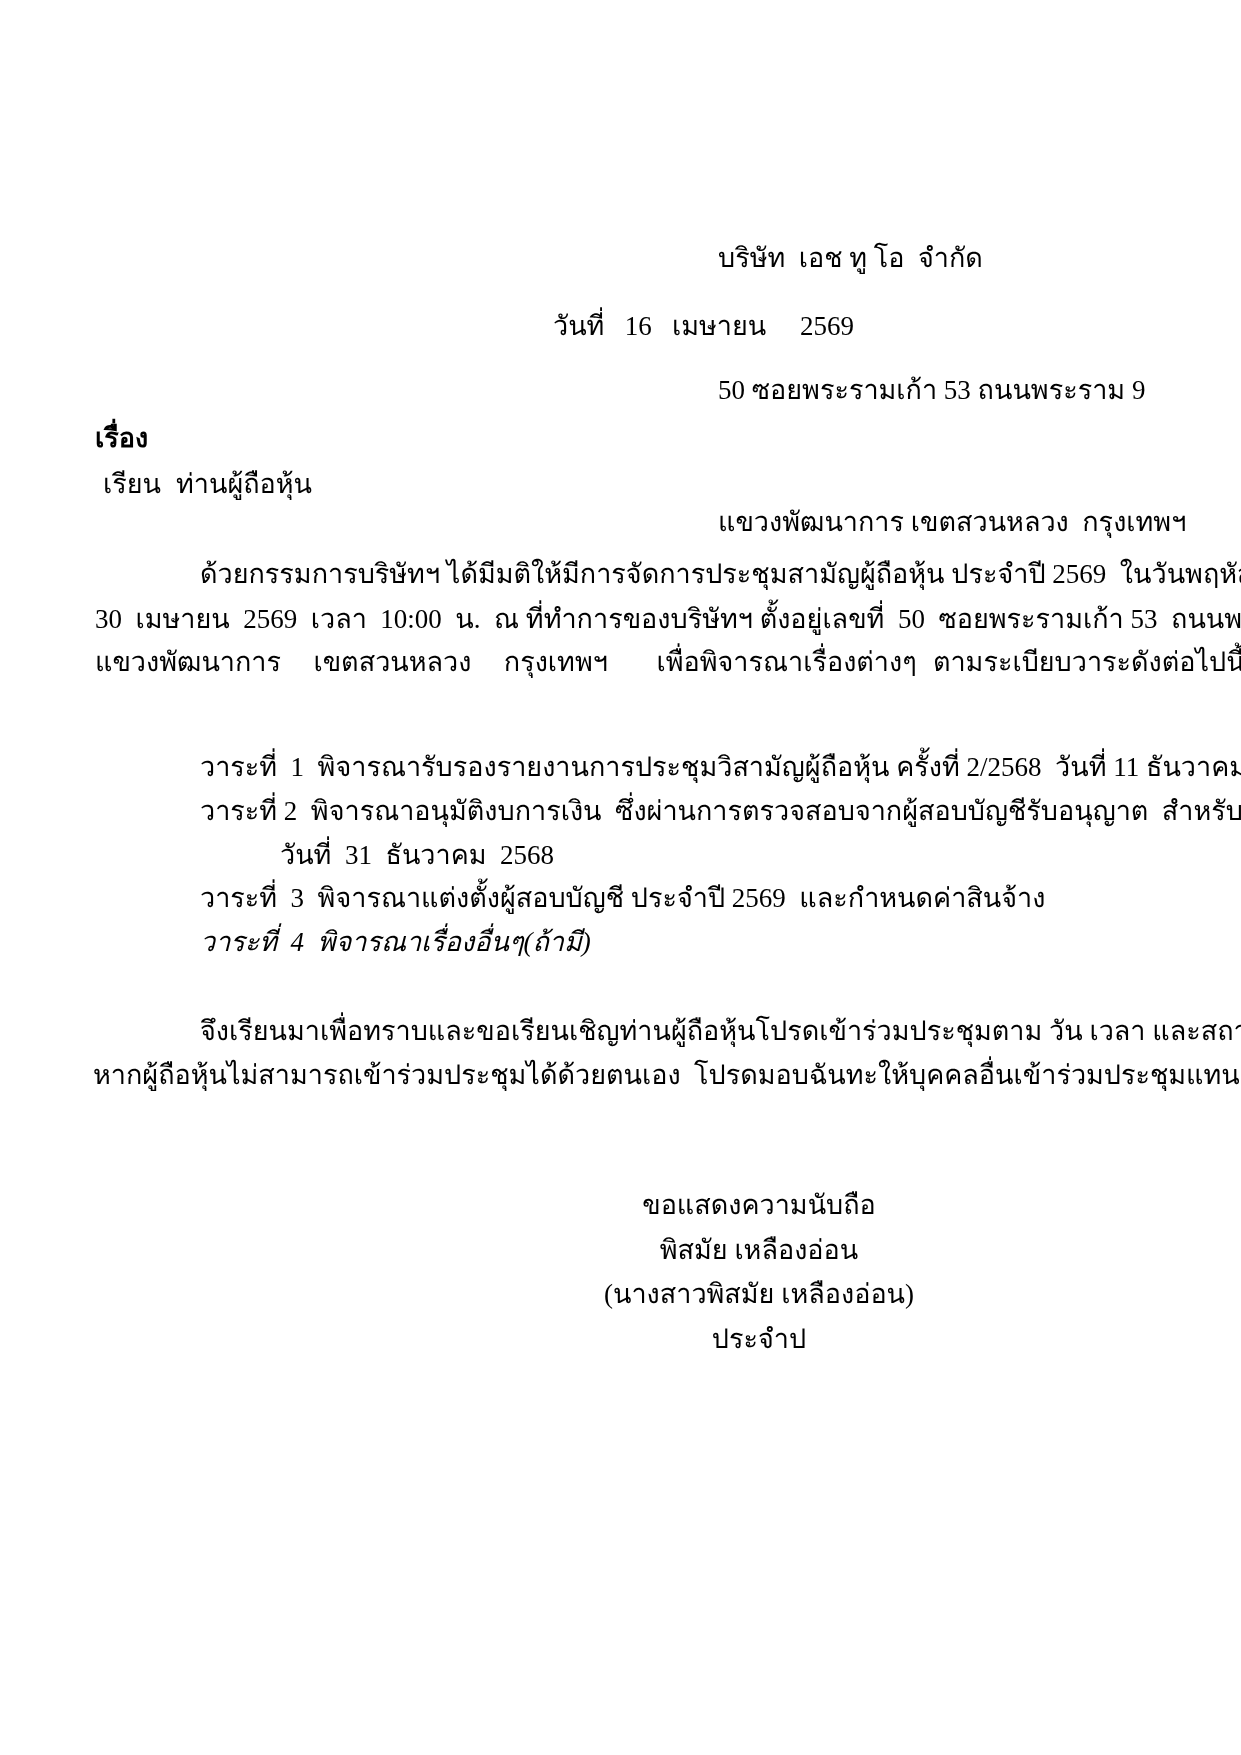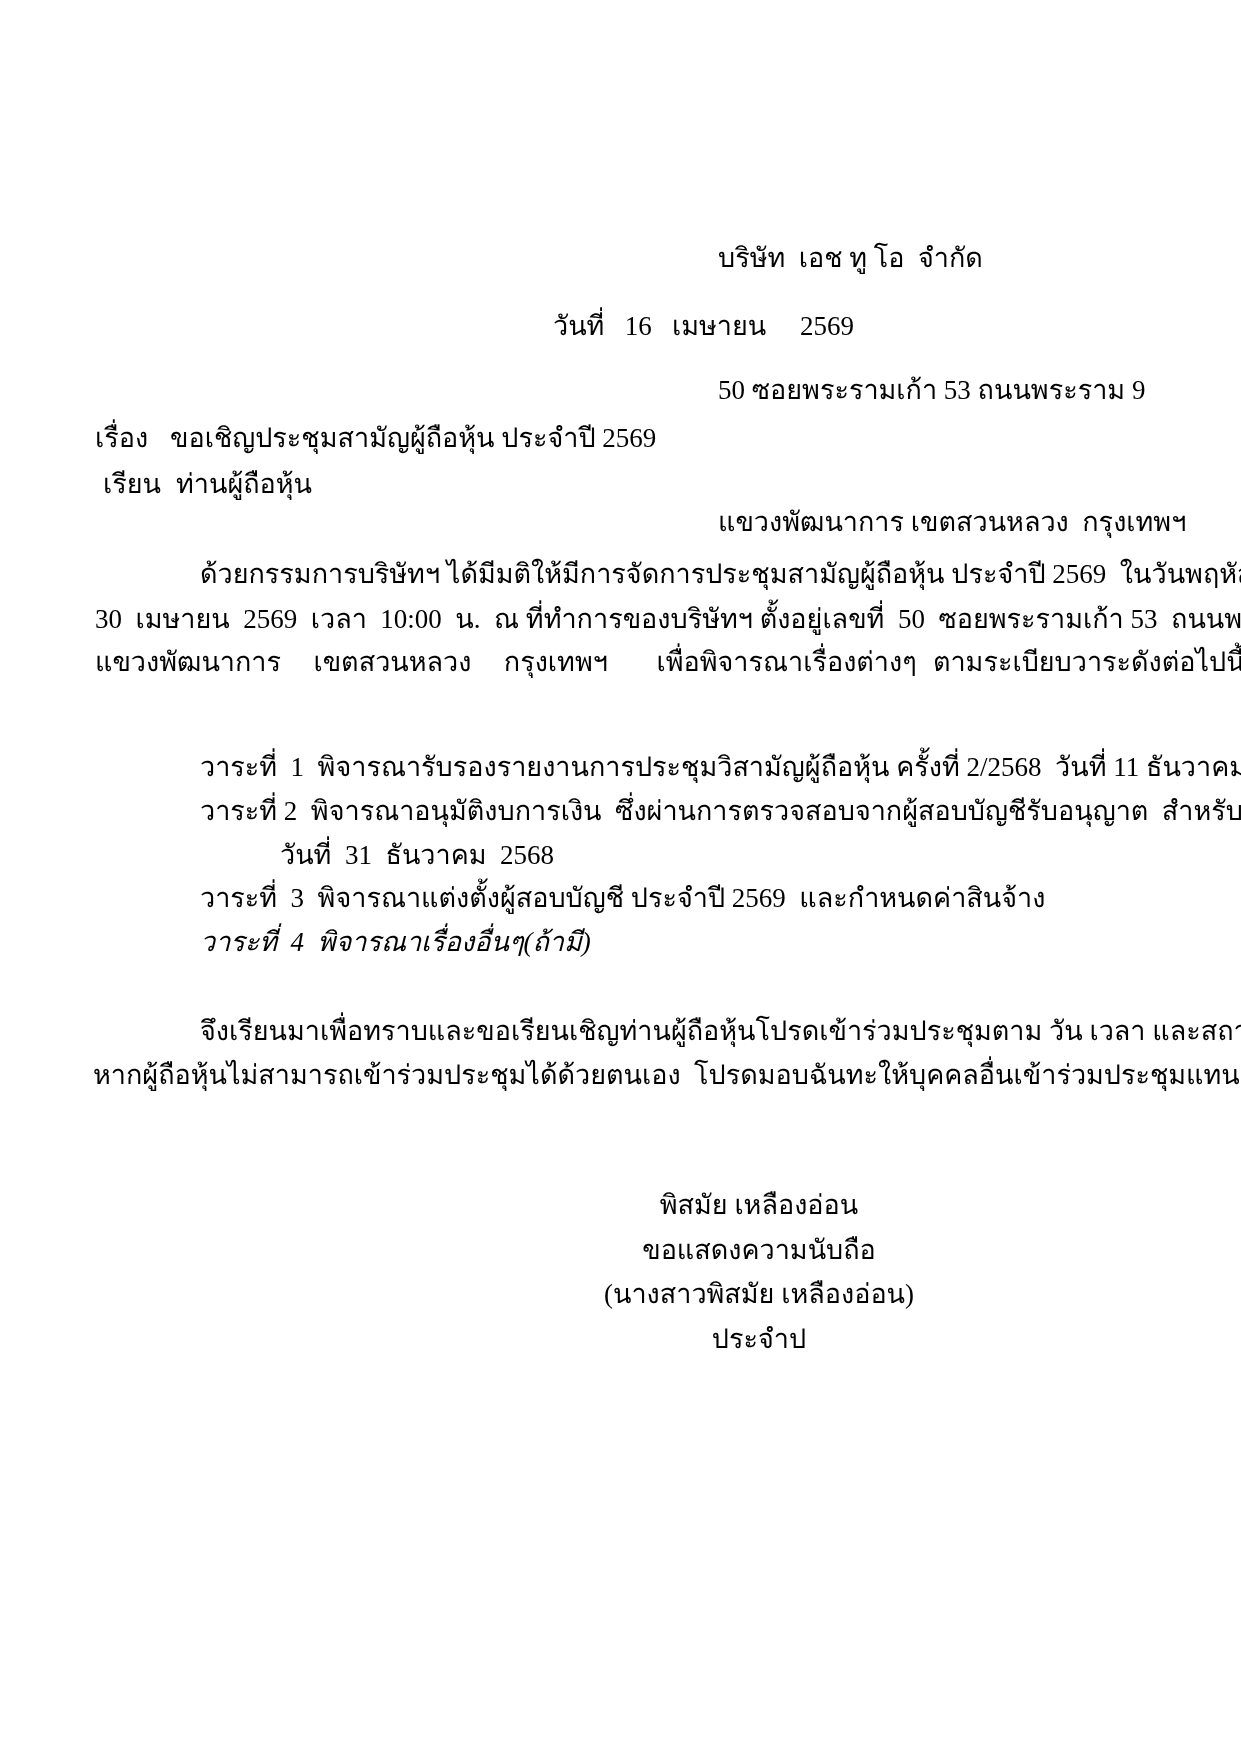--- a/index.html
+++ b/index.html
@@ -26,21 +26,21 @@
   .header-block {
     position: absolute;
     top: 148px;
     left: 718px;
     line-height: 44px;
     white-space: pre;
   }
   .header-block div { white-space: pre; }
   .pair { display: flex; }
   .pair .lbl { display: inline-block; }
-  .subject-line .lbl { width: 75px; }
+  .subject-line .lbl { width: 75px; font-weight: bold; }
   .salutation-line .lbl { width: 73px; }
   .signature-block {
     position: absolute;
     top: 1183px;
     left: 553px;
     width: 412px;
     text-align: center;
     line-height: 44.5px;
   }
   .signature-block div { white-space: pre; }
@@ -53,21 +53,20 @@
   <div class="header-block">
     <div>บริษัท  เอช ทู โอ  จำกัด</div>
     <div>50 ซอยพระรามเก้า 53 ถนนพระราม 9</div>
     <div>แขวงพัฒนาการ เขตสวนหลวง  กรุงเทพฯ</div>
   </div>
 
   <div class="ln" style="top:308px; left:553px;">วันที่   16   เมษายน     2569</div>
 
   <div class="ln pair subject-line" style="top:420px; left:95px;">
     <span class="lbl">เรื่อง</span>
-    <span>ขอเชิญประชุมสามัญผู้ถือหุ้น ประจำปี 2569</span>
   </div>
 
   <div class="ln pair salutation-line" style="top:466px; left:103px;">
     <span class="lbl">เรียน</span>
     <span>ท่านผู้ถือหุ้น</span>
   </div>
 
   <div class="ln" style="top:556px; left:200px;">ด้วยกรรมการบริษัทฯ ได้มีมติให้มีการจัดการประชุมสามัญผู้ถือหุ้น ประจำปี 2569  ในวันพฤหัสบดีที่</div>
   <div class="ln" style="top:601px; left:95px;">30  เมษายน  2569  เวลา  10:00  น.  ณ ที่ทำการของบริษัทฯ ตั้งอยู่เลขที่  50  ซอยพระรามเก้า 53  ถนนพระราม 9</div>
   <div class="ln" style="top:646px; left:95px;font-family:Liberation Mono, monospace;">แขวงพัฒนาการ  เขตสวนหลวง  กรุงเทพฯ   เพื่อพิจารณาเรื่องต่างๆ ตามระเบียบวาระดังต่อไปนี้</div>
@@ -75,19 +74,19 @@
   <div class="ln" style="top:749px; left:200px;">วาระที่  1  พิจารณารับรองรายงานการประชุมวิสามัญผู้ถือหุ้น ครั้งที่ 2/2568  วันที่ 11 ธันวาคม  2568</div>
   <div class="ln" style="top:793px; left:200px;">วาระที่ 2  พิจารณาอนุมัติงบการเงิน  ซึ่งผ่านการตรวจสอบจากผู้สอบบัญชีรับอนุญาต  สำหรับปีสิ้นสุด</div>
   <div class="ln" style="top:837px; left:280px;">วันที่  31  ธันวาคม  2568</div>
   <div class="ln" style="top:880px; left:200px;">วาระที่  3  พิจารณาแต่งตั้งผู้สอบบัญชี ประจำปี 2569  และกำหนดค่าสินจ้าง</div>
   <div class="ln" style="top:924px; left:200px;font-style:italic;">วาระที่  4  พิจารณาเรื่องอื่นๆ(ถ้ามี)</div>
 
   <div class="ln" style="top:1013px; left:200px;">จึงเรียนมาเพื่อทราบและขอเรียนเชิญท่านผู้ถือหุ้นโปรดเข้าร่วมประชุมตาม วัน เวลา และสถานที่ดังกล่าว</div>
   <div class="ln" style="top:1057px; left:93px;">หากผู้ถือหุ้นไม่สามารถเข้าร่วมประชุมได้ด้วยตนเอง  โปรดมอบฉันทะให้บุคคลอื่นเข้าร่วมประชุมแทน</div>
 
   <div class="signature-block">
+    <div>ขอแสดงความนับถือ</div>
     <div>พิสมัย เหลืองอ่อน</div>
-    <div>ขอแสดงความนับถือ</div>
     <div>(นางสาวพิสมัย เหลืองอ่อน)</div>
     <div>ประจำป</div>
   </div>
 
 </div>
 
 </body></html>

